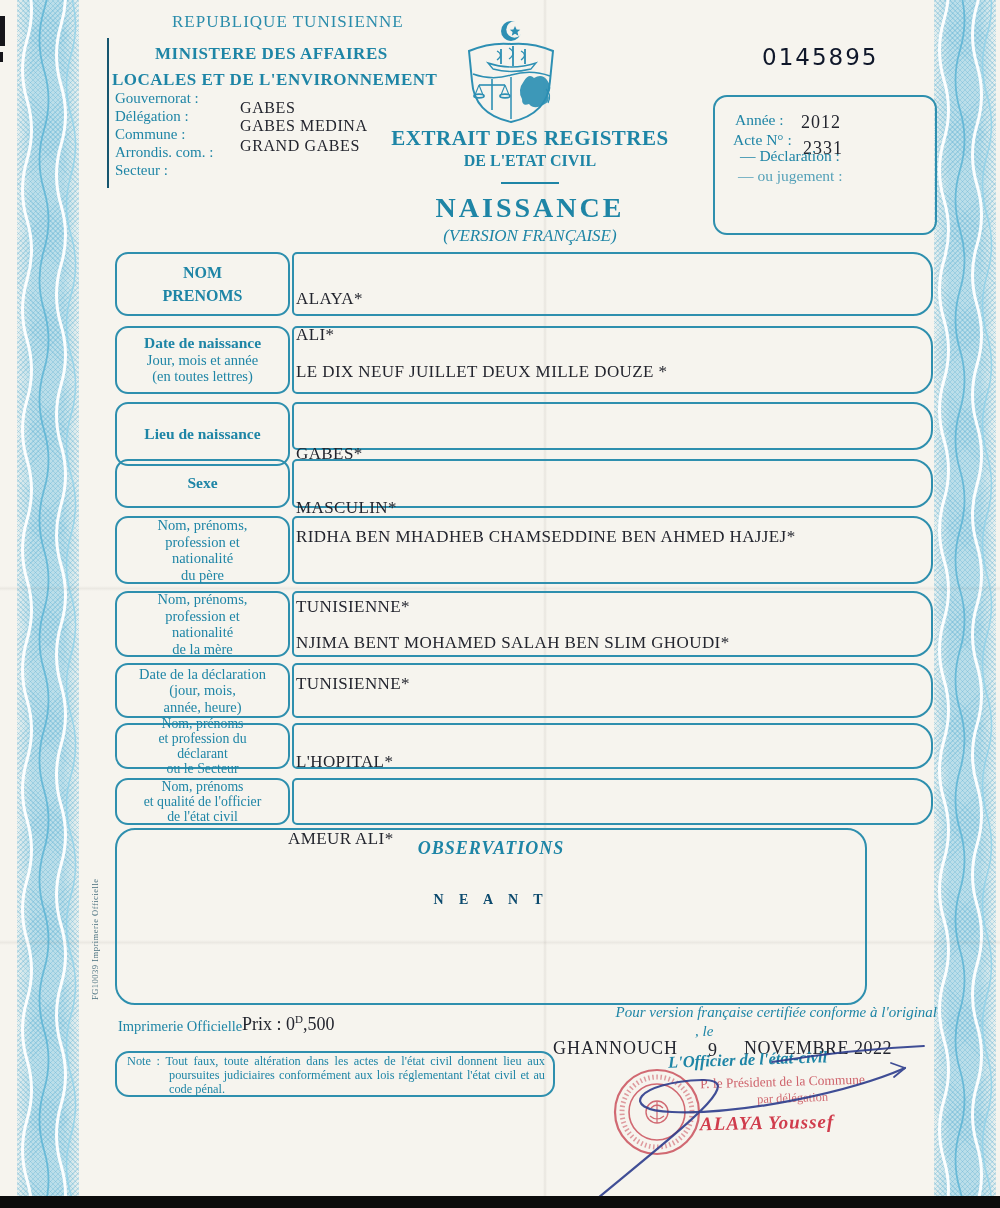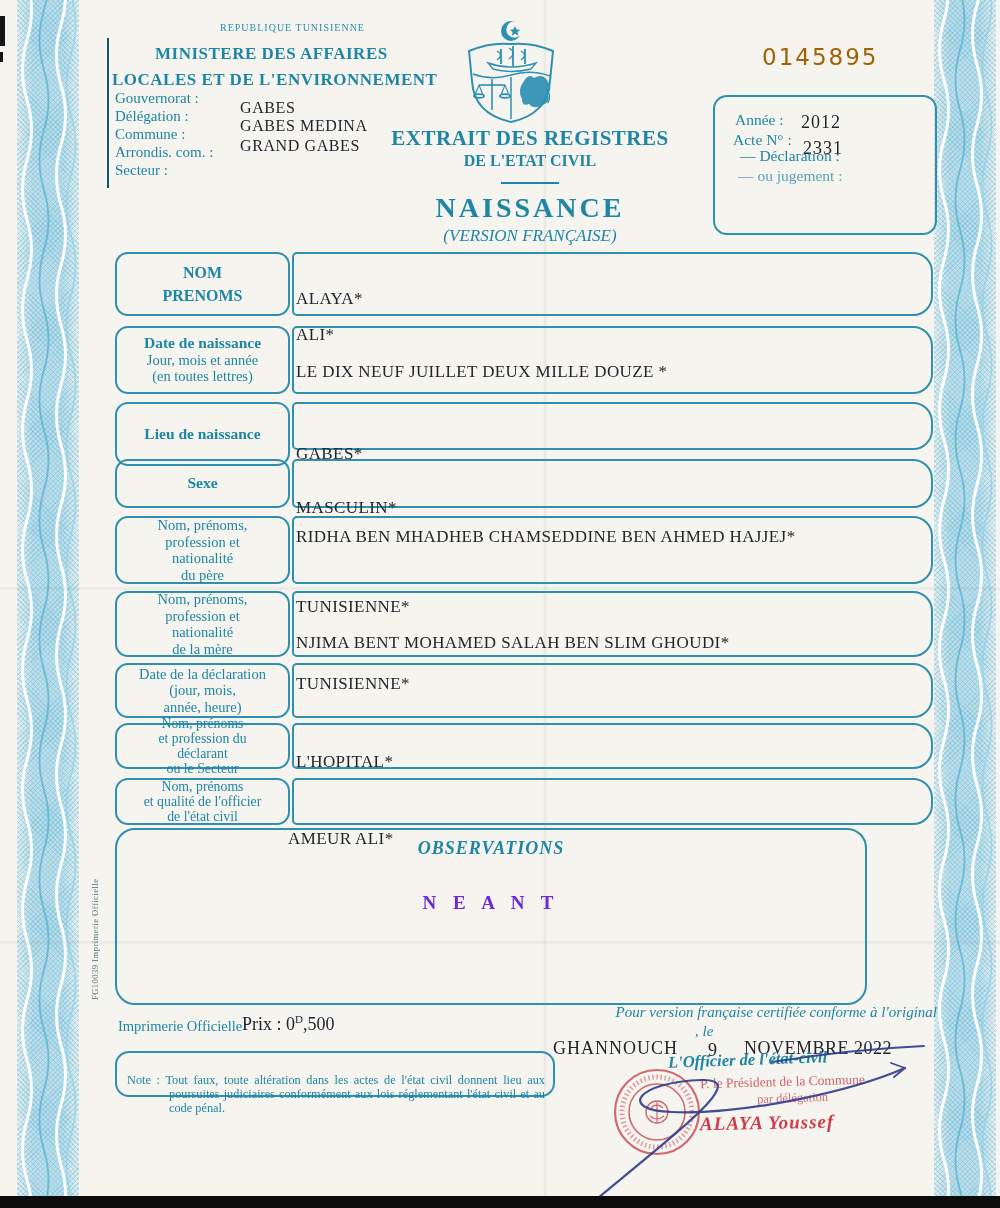--- a/index.html
+++ b/index.html
@@ -14,35 +14,35 @@
   .gb-left{left:17px;}
   .gb-right{right:4px;}
   .gborder svg{position:absolute;left:0;top:0;width:100%;height:100%;}
   .bottom-band{position:absolute;left:0;bottom:0;width:100%;height:12px;background:#0c0c0c;z-index:50;}
   .edge-mark{position:absolute;background:#15151a;}
   .crease-v{position:absolute;left:543px;top:0;width:4px;height:100%;
     background:linear-gradient(90deg,rgba(0,0,0,0),rgba(90,80,70,.09),rgba(0,0,0,0));}
   .crease-h{position:absolute;left:0;width:100%;height:5px;
     background:linear-gradient(180deg,rgba(0,0,0,0),rgba(90,80,70,.07),rgba(0,0,0,0));}
   .hdr-line{position:absolute;white-space:nowrap;}
-  .republic{left:172px;top:22px;font-size:10px;letter-spacing:1px;color:#2a8cab;margin-left:48px;}
+  .republic{left:172px;top:12px;font-size:17px;letter-spacing:1px;color:#2a8cab;}
   .ministry1{left:155px;top:44px;font-size:17px;font-weight:bold;letter-spacing:.5px;color:#1e85a6;}
   .ministry2{left:112px;top:70px;font-size:17px;font-weight:bold;letter-spacing:.5px;color:#1e85a6;}
   .hdr-rule{position:absolute;left:107px;top:38px;width:2px;height:150px;background:#16556e;}
   .adm-l{position:absolute;left:115px;font-size:15px;color:#1e85a6;white-space:nowrap;}
   .adm-v{position:absolute;left:240px;font-size:16px;letter-spacing:.6px;color:#23252e;white-space:nowrap;}
   
   .titleblock{position:absolute;left:330px;top:126px;width:400px;text-align:center;color:#1e85a6;}
   .t1{font-size:21px;font-weight:bold;letter-spacing:.5px;}
   .t2{font-size:16px;font-weight:bold;margin-top:1px;}
   .t-underline{display:inline-block;width:58px;border-bottom:2px solid #1e85a6;height:2px;}
   .t3{font-size:28px;font-weight:bold;letter-spacing:3px;margin-top:4px;}
   .t4{font-size:17px;font-style:italic;margin-top:2px;}
   .serial{position:absolute;left:762px;top:44px;font-family:"DejaVu Sans",sans-serif;
-    font-size:23px;letter-spacing:2px;color:#a16207;}
+    font-size:23px;letter-spacing:2px;color:#0f172a;}
   
   .acte-box{position:absolute;left:713px;top:95px;width:224px;height:140px;box-sizing:border-box;
     border:2px solid #2e8fae;border-radius:14px;}
   .acte-box span{position:absolute;white-space:nowrap;}
   .ab-l{font-size:15.5px;color:#1e85a6;}
   .ab-v{font-size:18px;color:#23252e;letter-spacing:1px;}
   
   .row-label{position:absolute;left:115px;width:175px;box-sizing:border-box;border:2px solid #2e8fae;
     border-radius:13px;color:#1e85a6;display:flex;flex-direction:column;justify-content:center;
     align-items:center;text-align:center;font-size:14.5px;line-height:16.5px;padding:2px 20px;}
@@ -50,34 +50,34 @@
     border-radius:5px 20px 20px 5px;}
   .b{font-weight:bold;}
   .big{font-size:16px;line-height:23px;}
   .tv{position:absolute;font-size:17px;letter-spacing:.4px;color:#23252e;white-space:nowrap;}
   
   .obs-box{position:absolute;left:115px;top:828px;width:752px;height:177px;box-sizing:border-box;
     border:2px solid #2e8fae;border-radius:20px;}
   .obs-title{position:absolute;left:0;right:0;top:8px;text-align:center;color:#1e85a6;
     font-weight:bold;font-style:italic;font-size:18px;letter-spacing:1px;}
   .obs-value{position:absolute;left:50%;transform:translateX(-50%);top:62px;font-weight:bold;
-    font-size:19px;letter-spacing:6px;color:#6d28d9;white-space:nowrap;}
+    font-size:14px;letter-spacing:6px;color:#0c4a6e;white-space:nowrap;}
   
   .imprimerie{position:absolute;left:118px;top:1018px;font-size:14.5px;color:#1e85a6;}
   .prix{position:absolute;left:242px;top:1013px;font-size:18px;color:#23252e;}
   .prix sup{font-size:11px;}
   .certif{position:absolute;right:63px;top:1004px;font-size:15px;font-style:italic;color:#1e85a6;white-space:nowrap;}
   .certif-le{position:absolute;left:695px;top:1023px;font-size:15px;font-style:italic;color:#1e85a6;}
   .place{position:absolute;left:553px;top:1038px;font-size:18px;letter-spacing:1px;color:#23252e;}
   .day{position:absolute;left:708px;top:1040px;font-size:18px;color:#23252e;}
   .monthyear{position:absolute;left:744px;top:1038px;font-size:18px;letter-spacing:.5px;color:#23252e;}
   .officier{position:absolute;left:668px;top:1050px;font-size:16.5px;font-weight:bold;font-style:italic;
     color:#1e85a6;transform:rotate(-2deg);white-space:nowrap;}
   .note-box{position:absolute;left:115px;top:1051px;width:440px;height:46px;box-sizing:border-box;
-    border:2px solid #2e8fae;border-radius:14px;padding:21px 8px 3px 52px;text-indent:-42px;
+    border:2px solid #2e8fae;border-radius:14px;padding:2px 8px 3px 52px;text-indent:-42px;
     font-size:12.3px;line-height:13.8px;color:#1e85a6;text-align:justify;}
   .side-code{position:absolute;left:90px;top:1000px;transform:rotate(-90deg);transform-origin:0 0;
     font-size:8.5px;color:#49707f;letter-spacing:.5px;white-space:nowrap;}
   
   .stamp-text{position:absolute;color:#c84a55;white-space:nowrap;font-family:"Liberation Serif",serif;}
   .st1{left:700px;top:1074px;font-size:13.5px;transform:rotate(-1.5deg);opacity:.85;}
   .st2{left:757px;top:1091px;font-size:12.5px;transform:rotate(-2deg);opacity:.8;}
   .st-name{left:700px;top:1112px;font-size:19px;font-weight:bold;font-style:italic;color:#d03c4c;
     letter-spacing:1px;transform:rotate(-1deg);}
   .stamp-svg{position:absolute;left:608px;top:1064px;}

